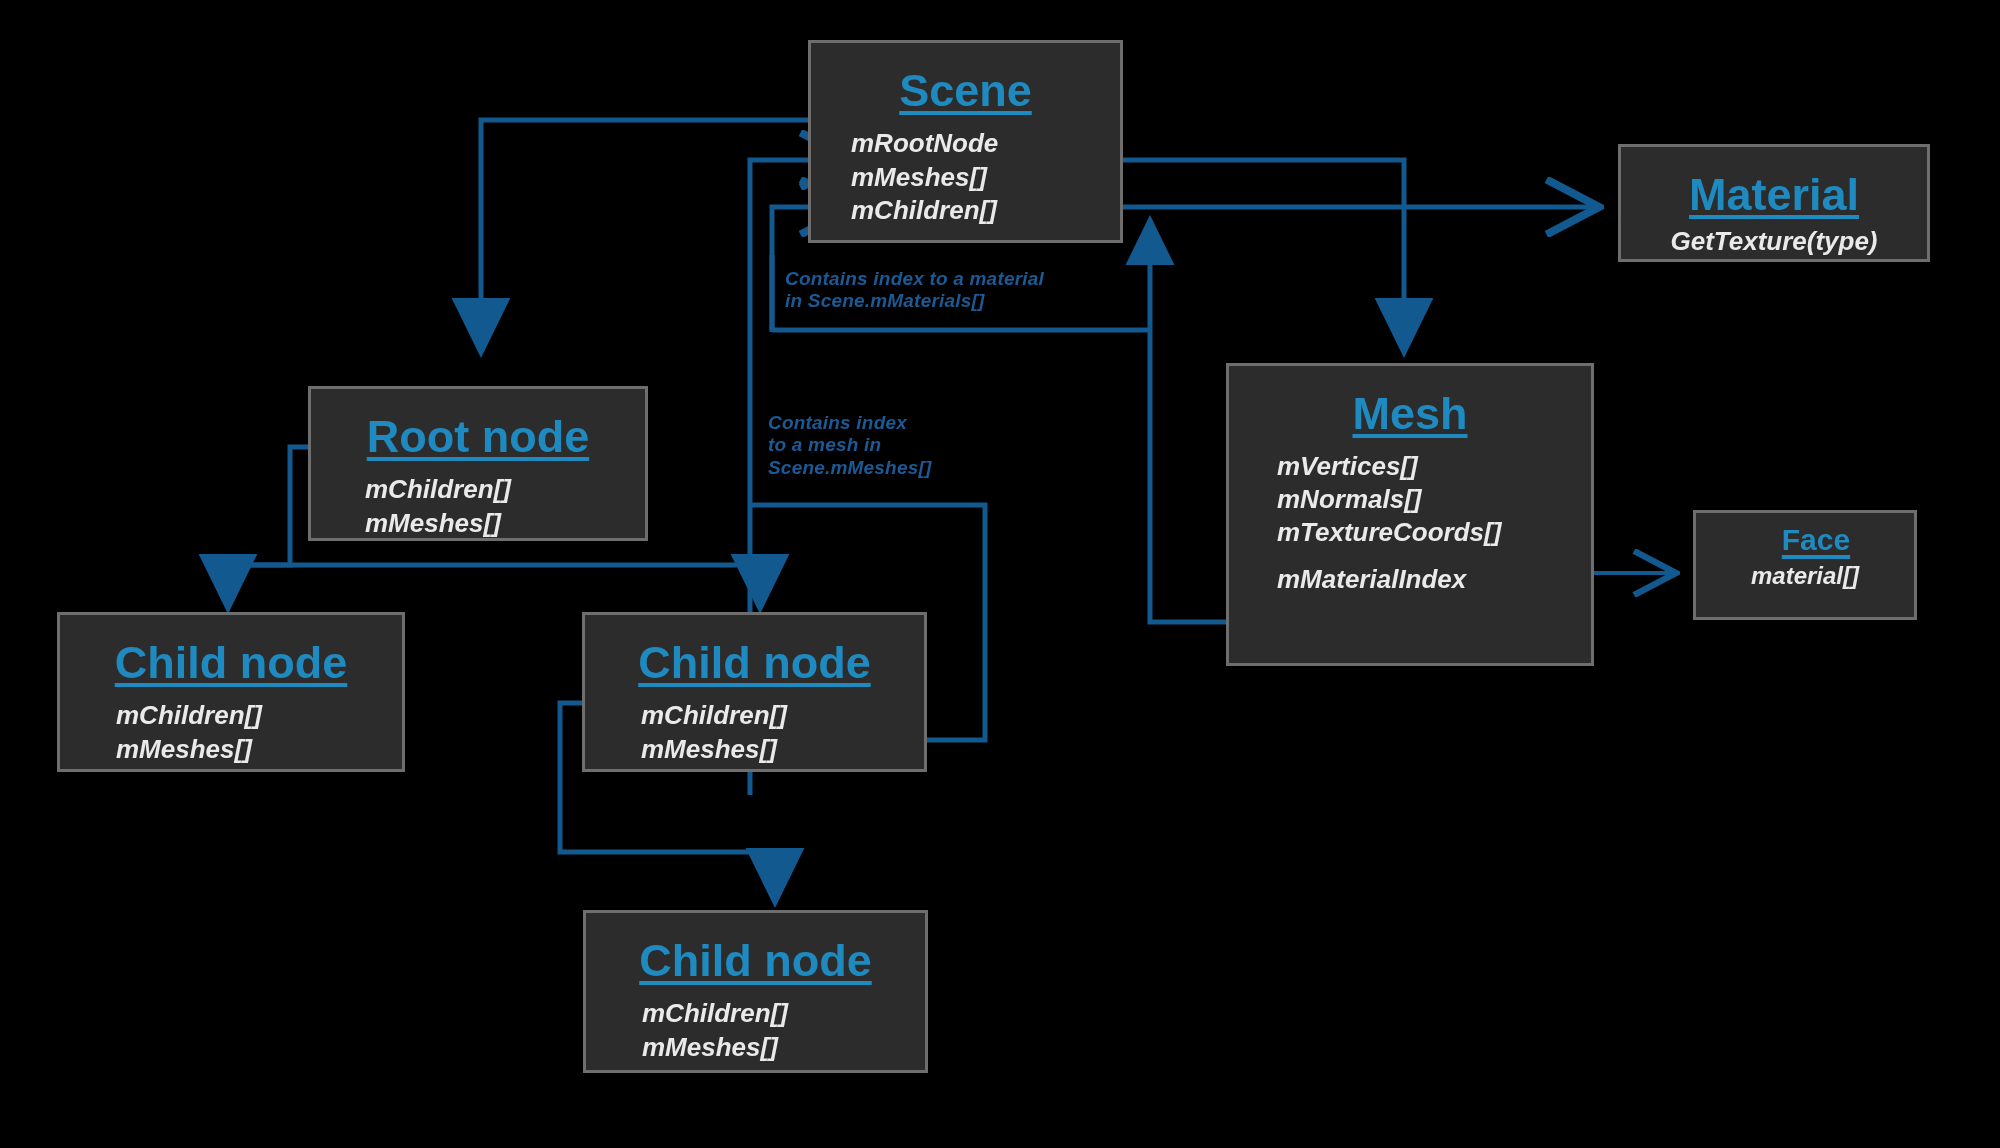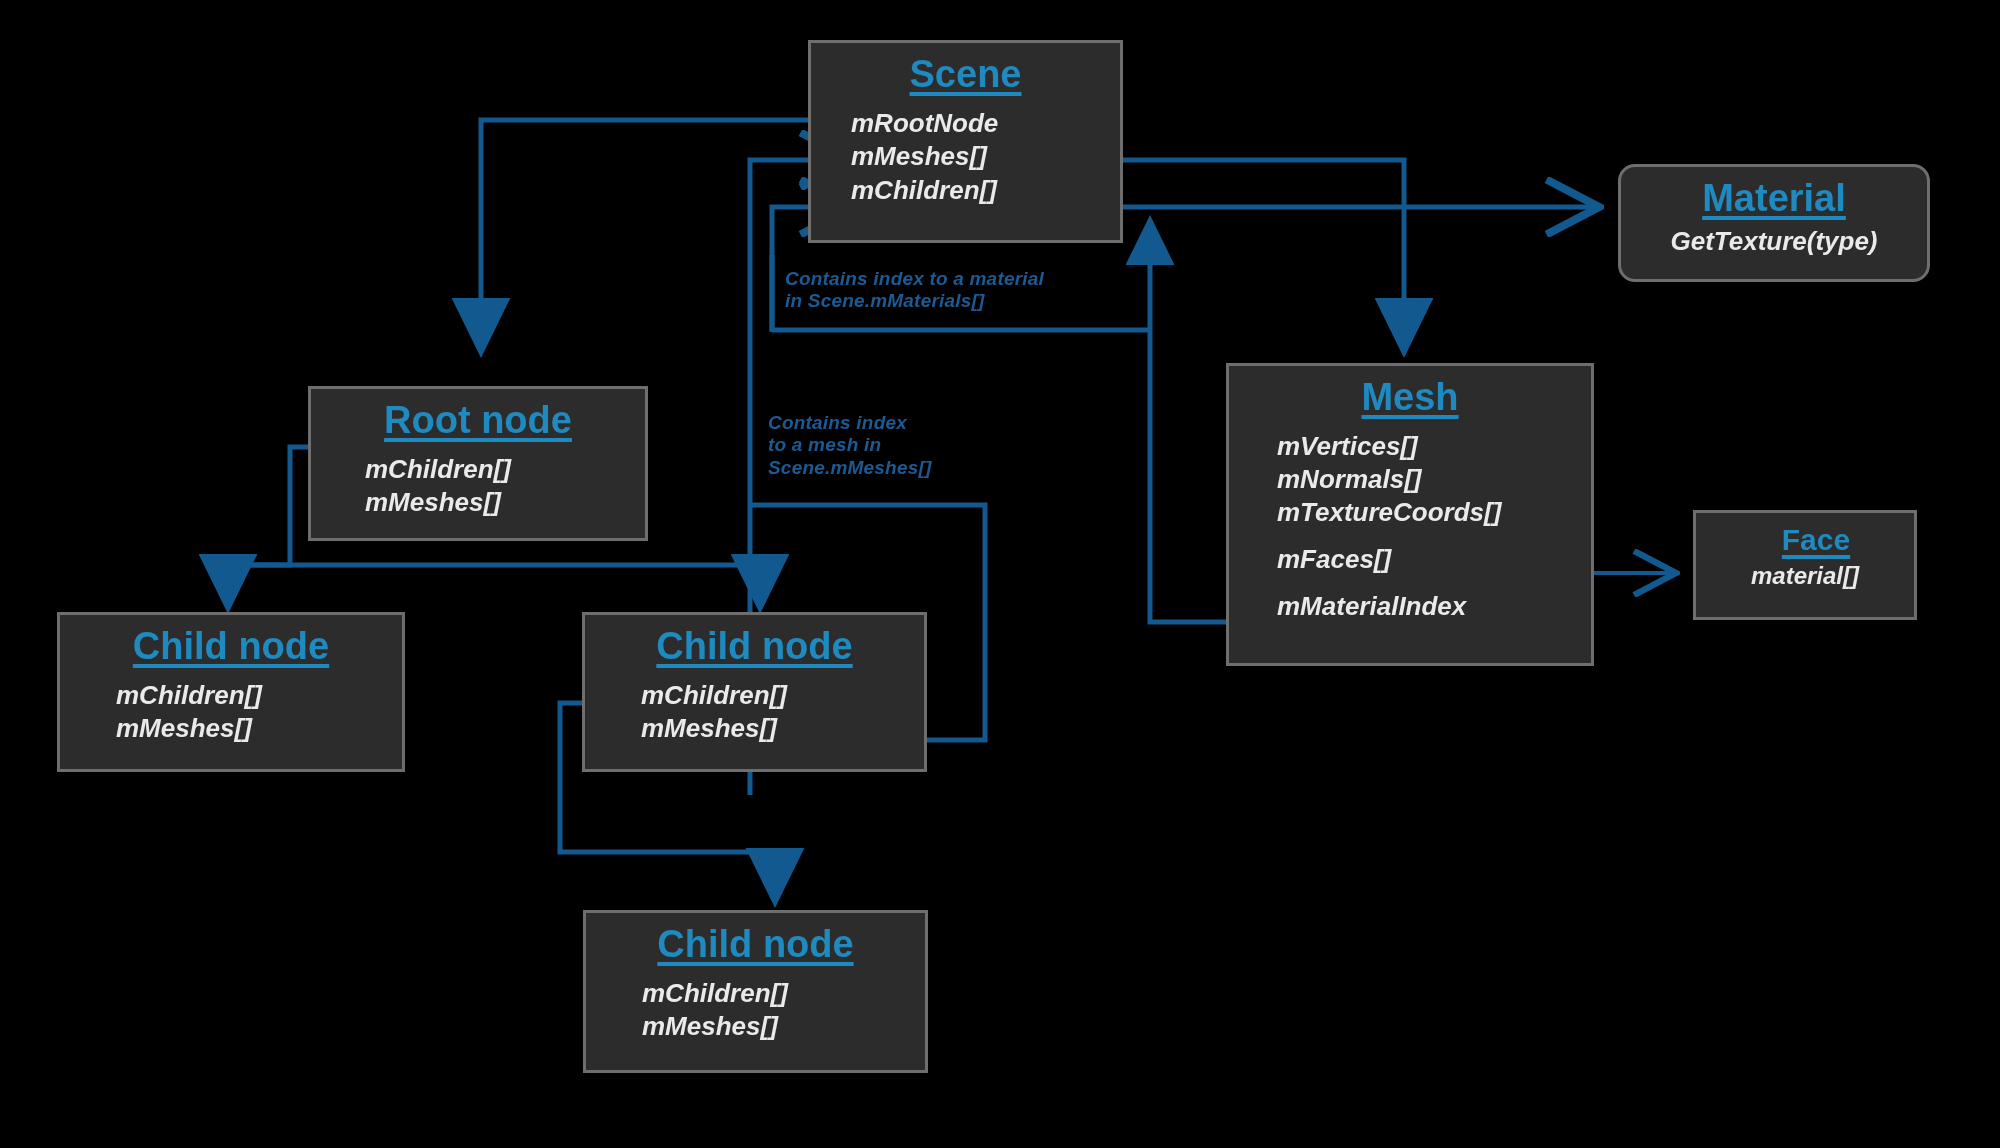--- a/index.html
+++ b/index.html
@@ -10,31 +10,31 @@
   .node{position:absolute;background:#2c2c2c;border:3px solid #6e6e6e;
         box-sizing:border-box;padding:10px 0 14px 0;}
   .node .title{color:#1f8ac0;font-weight:bold;text-align:center;
         text-decoration:underline;text-underline-offset:5px;
         text-decoration-thickness:4px;line-height:1.15;}
   .node .fields{margin-top:10px;}
   .node .f{color:#eaeaea;font-weight:bold;font-style:italic;line-height:1.30;
         white-space:nowrap;}
 
   
-  .t34 .title{font-size:38px;}
+  .t34 .title{font-size:45px;margin-top:12px;}
   .t30 .title{font-size:30px;padding-left:22px;}
   .f26 .f{font-size:26px;}
   .f24 .f{font-size:24px;}
 
   .anno{position:absolute;color:#1b5a94;font-weight:bold;font-style:italic;
         font-size:19px;line-height:1.18;white-space:pre-line;letter-spacing:.2px;}
 
   
   #scene      {left:808px;  top:40px;   width:315px; height:203px;}
-  #material   {left:1618px; top:164px;  width:312px; height:118px;border-radius:17px;}
+  #material   {left:1618px; top:144px;  width:312px; height:118px;}
   #rootnode   {left:308px;  top:386px;  width:340px; height:155px;}
   #mesh       {left:1226px; top:363px;  width:368px; height:303px;}
   #face       {left:1693px; top:510px;  width:224px; height:110px;}
   #child1     {left:57px;   top:612px;  width:348px; height:160px;}
   #child2     {left:582px;  top:612px;  width:345px; height:160px;}
   #child3     {left:583px;  top:910px;  width:345px; height:163px;}
 
   #scene .fields{padding-left:40px;}
   #material .fields{margin-top:4px;text-align:center;}
   #material .f{text-align:center;}
@@ -118,21 +118,20 @@
       <div class="f">mMeshes[]</div>
     </div>
   </div>
 
   <div class="node t34 f26" id="mesh">
     <div class="title">Mesh</div>
     <div class="fields">
       <div class="f">mVertices[]</div>
       <div class="f">mNormals[]</div>
       <div class="f">mTextureCoords[]</div>
-      <div class="f spaced">mFaces[]</div>
       <div class="f spaced">mMaterialIndex</div>
     </div>
   </div>
 
   <div class="node t30 f24" id="face">
     <div class="title">Face</div>
     <div class="fields">
       <div class="f">material[]</div>
     </div>
   </div>

